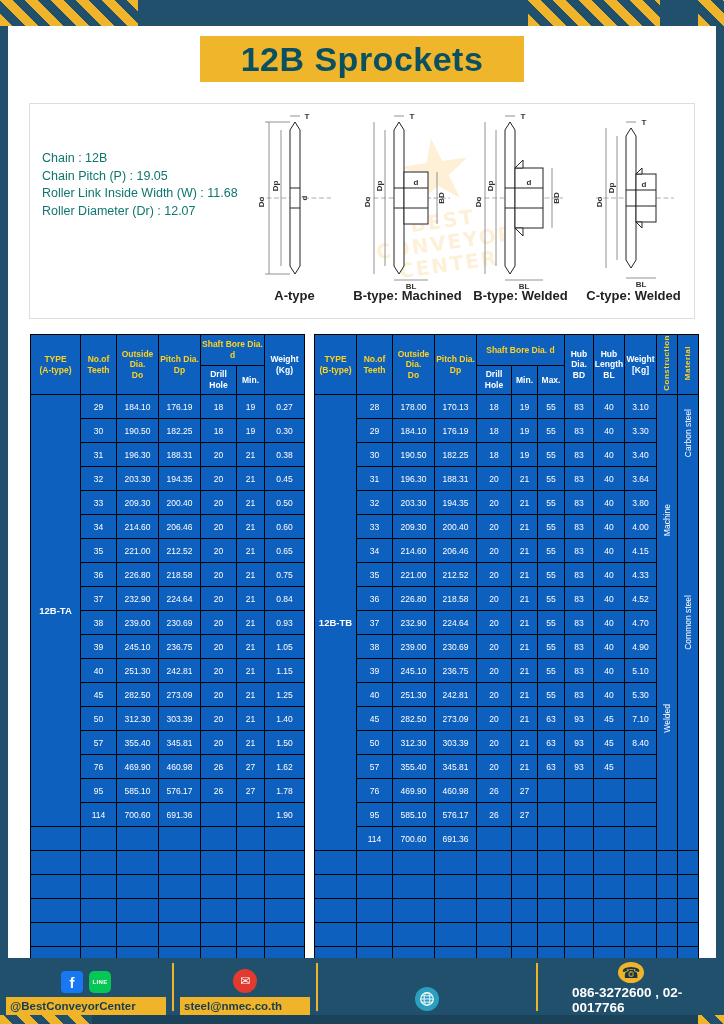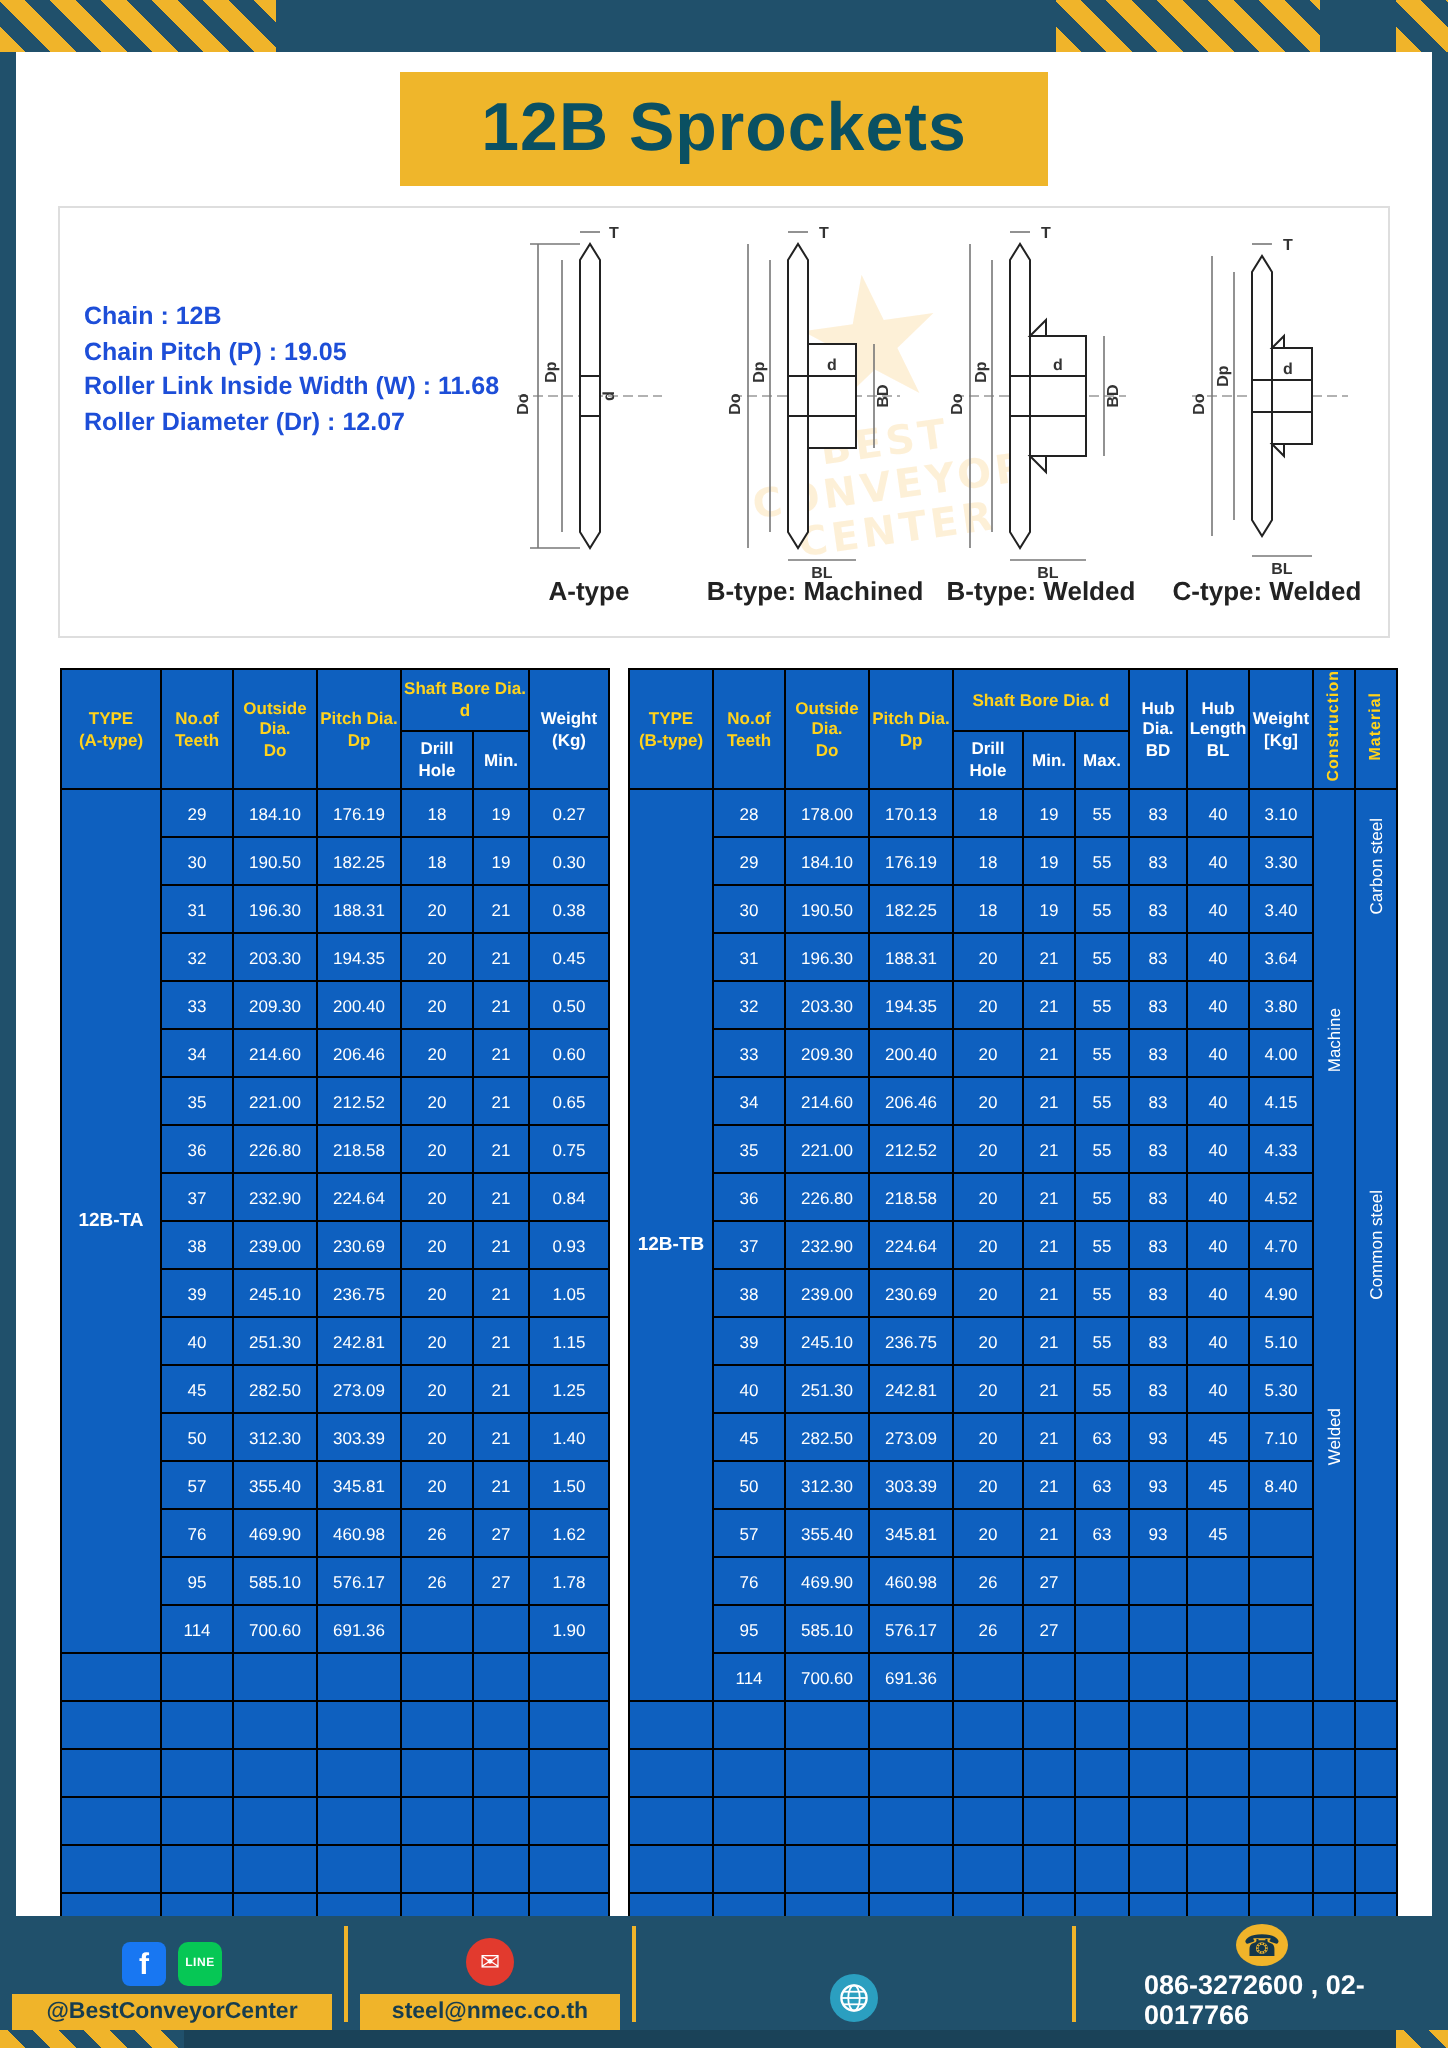--- a/index.html
+++ b/index.html
@@ -10,29 +10,29 @@
   
   .topbar{position:absolute;top:0;left:0;width:724px;height:26px;background:#20506b;}
   .stripe{background:repeating-linear-gradient(45deg,#f0b42a 0 9px,#20506b 9px 18px);}
   .stripe-tl{position:absolute;top:0;left:0;width:138px;height:26px;}
   .stripe-tm{position:absolute;top:0;left:528px;width:132px;height:26px;}
   .stripe-tr{position:absolute;top:0;left:698px;width:26px;height:26px;}
   .side{position:absolute;top:26px;height:932px;width:8px;background:#20506b;}
   .side-l{left:0;} .side-r{right:0;}
 
   
-  .title-banner{position:absolute;top:36px;left:200px;width:324px;height:57px;background:#efb62b;
+  .title-banner{position:absolute;top:36px;left:200px;width:324px;height:46px;background:#efb62b;
     display:flex;align-items:center;justify-content:center;}
   .title-banner .t{font-size:34px;font-weight:bold;color:#0a5062;letter-spacing:.5px;}
 
   
   .spec-panel{position:absolute;top:103px;left:29px;width:666px;height:216px;background:#fff;
     border:1px solid #dedede;box-sizing:border-box;}
   .spec-list{position:absolute;left:12px;top:46px;z-index:2;}
-  .spec-line{font-size:12.5px;font-weight:bold;color:#1d4ed8;line-height:17.5px;white-space:nowrap;}
+  .spec-line{font-size:12.5px;font-weight:normal;color:#0f766e;line-height:17.5px;white-space:nowrap;}
   .watermark{position:absolute;left:280px;top:26px;width:260px;text-align:center;z-index:0;
     color:#f6a81c;opacity:.17;transform:rotate(-8deg);font-family:"DejaVu Sans",sans-serif;}
   .wm-star{font-size:86px;line-height:80px;}
   .wm-text{font-size:20px;font-weight:bold;letter-spacing:2px;line-height:22px;}
   .drawings{position:absolute;left:208px;top:4px;right:4px;bottom:4px;display:flex;z-index:1;}
   .figure{flex:1;display:flex;flex-direction:column;align-items:center;justify-content:flex-start;}
   .figure svg{width:104px;height:182px;}
   .caption{font-size:13px;font-weight:bold;color:#222;margin-top:-2px;}
   .part{stroke:#222;stroke-width:1;fill:#fff;}
   .dim{stroke:#777;stroke-width:.8;}
@@ -64,21 +64,21 @@
   .fb{width:22px;height:22px;background:#1877f2;color:#fff;border-radius:4px;font-weight:bold;
     font-size:15px;display:flex;align-items:center;justify-content:center;}
   .ln{width:22px;height:22px;background:#06c755;color:#fff;border-radius:5px;font-weight:bold;
     font-size:6px;display:flex;align-items:center;justify-content:center;letter-spacing:.3px;}
   .circle{width:24px;height:24px;border-radius:50%;display:flex;align-items:center;justify-content:center;
     margin-bottom:4px;font-family:"DejaVu Sans",sans-serif;}
   .mail{background:#e23a2e;color:#fff;font-size:12px;}
   .globe{background:#2b9fc0;}
   .phone{background:#f0b42a;color:#14374a;font-size:15px;width:26px;height:26px;margin-bottom:2px;}
   .ybar{background:#f0b42a;color:#173d4f;font-weight:bold;font-size:11.5px;padding:3px 4px;width:100%;
-    text-align:center;box-sizing:border-box;white-space:nowrap;}
+    text-align:left;box-sizing:border-box;white-space:nowrap;}
   .phones{color:#fff;font-weight:bold;font-size:13.5px;margin-left:28px;}
   .footer-bottom{height:9px;background:#1a4258;position:relative;}
   .stripe-bl{position:absolute;left:0;top:0;width:92px;height:9px;}
   .stripe-br{position:absolute;right:0;top:0;width:26px;height:9px;}
 </style>
 </head>
 <body>
 
 <div class="topbar"></div>
 <div class="stripe stripe-tl"></div>

